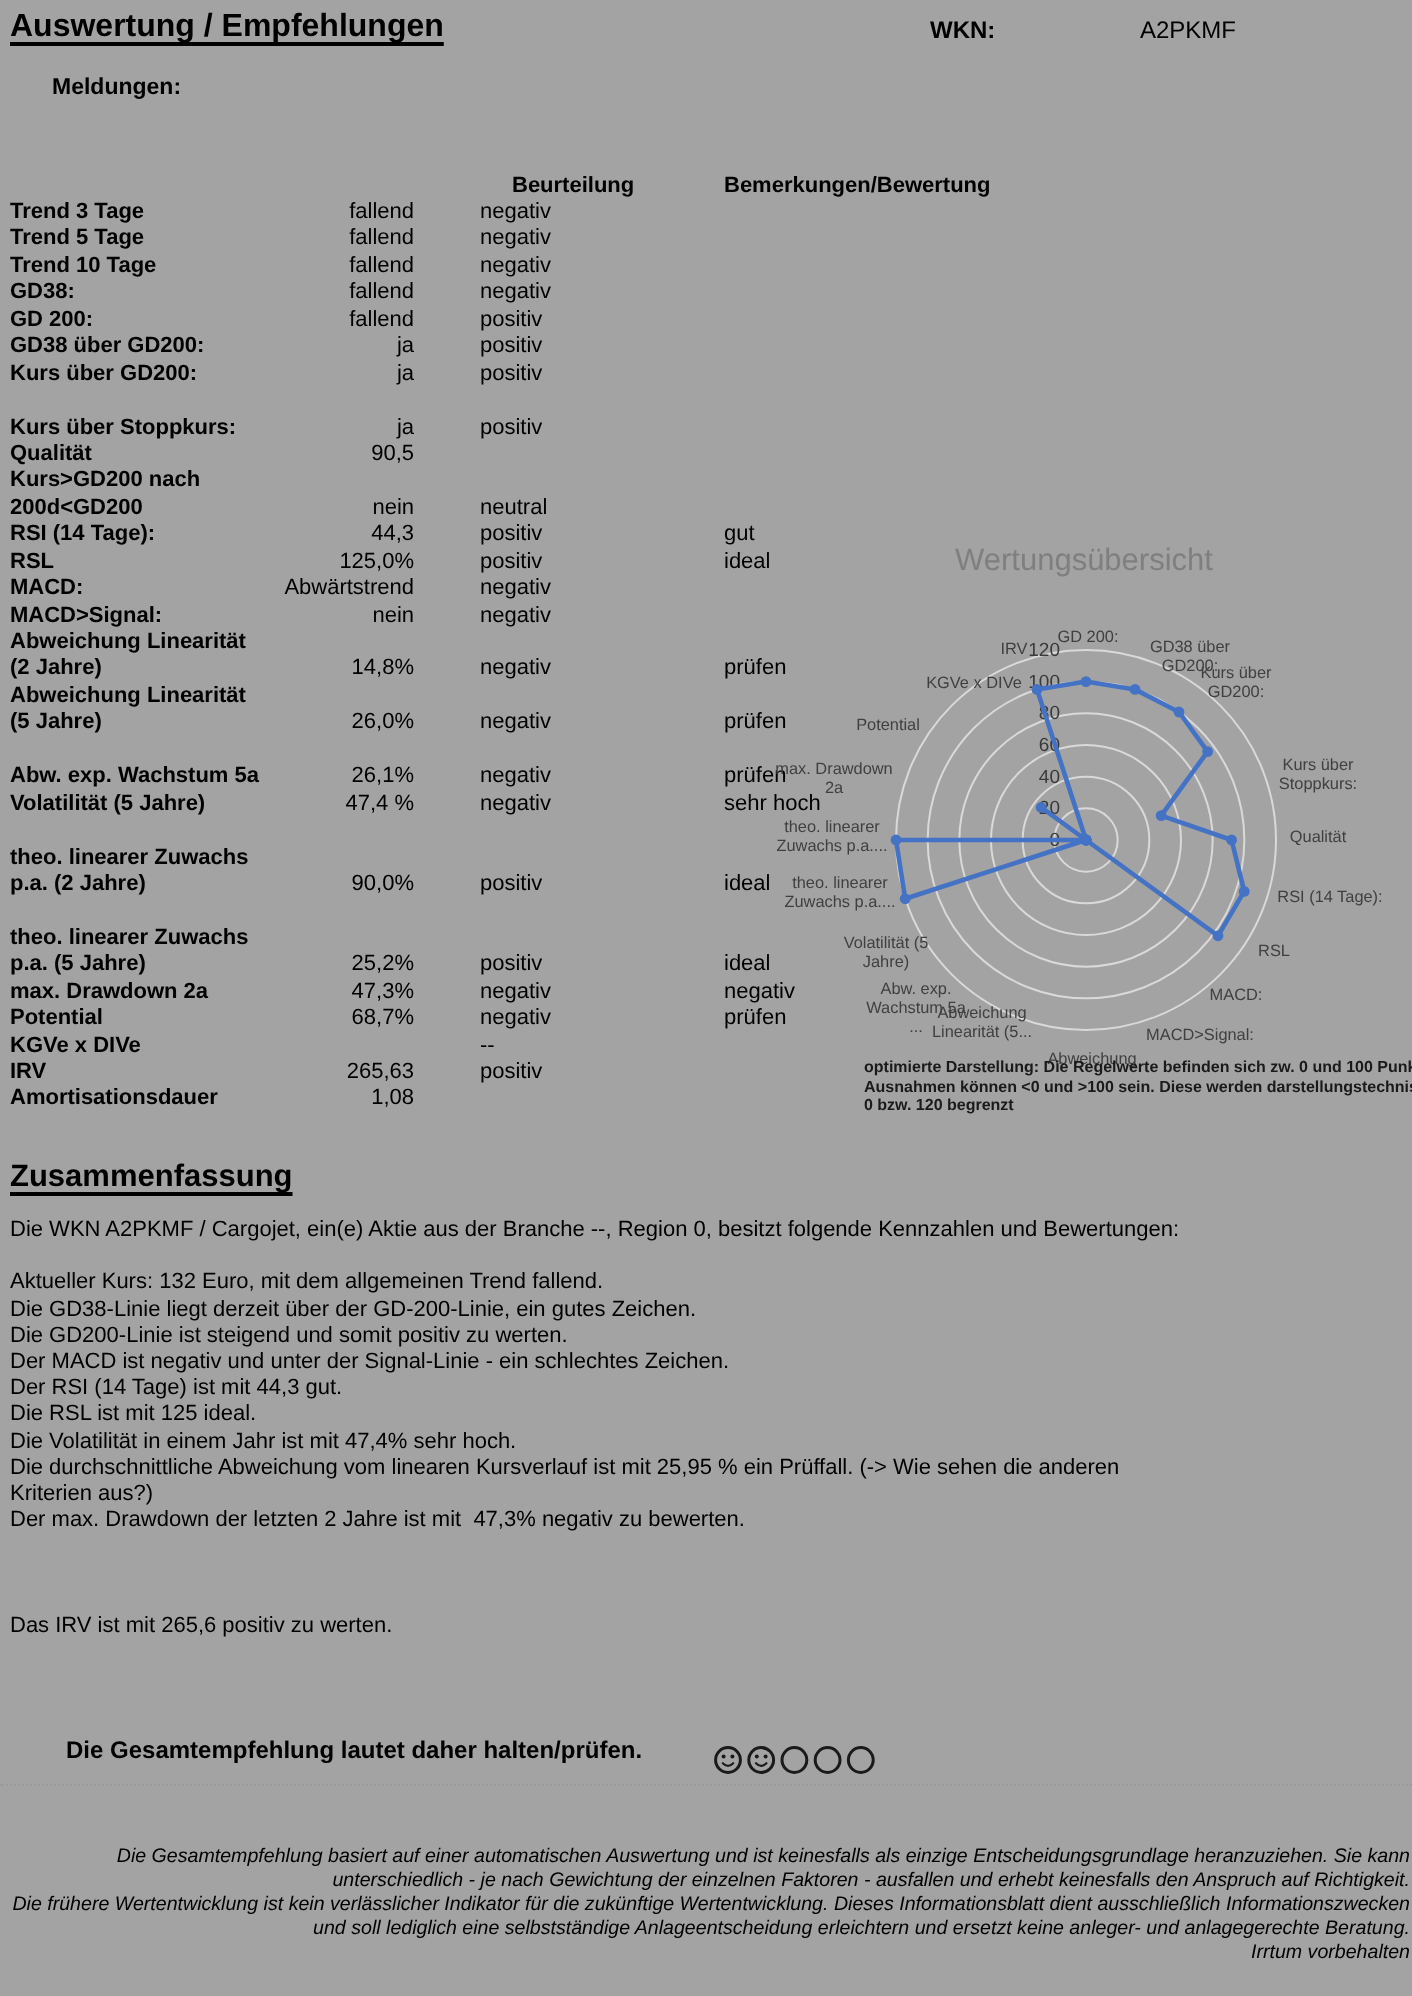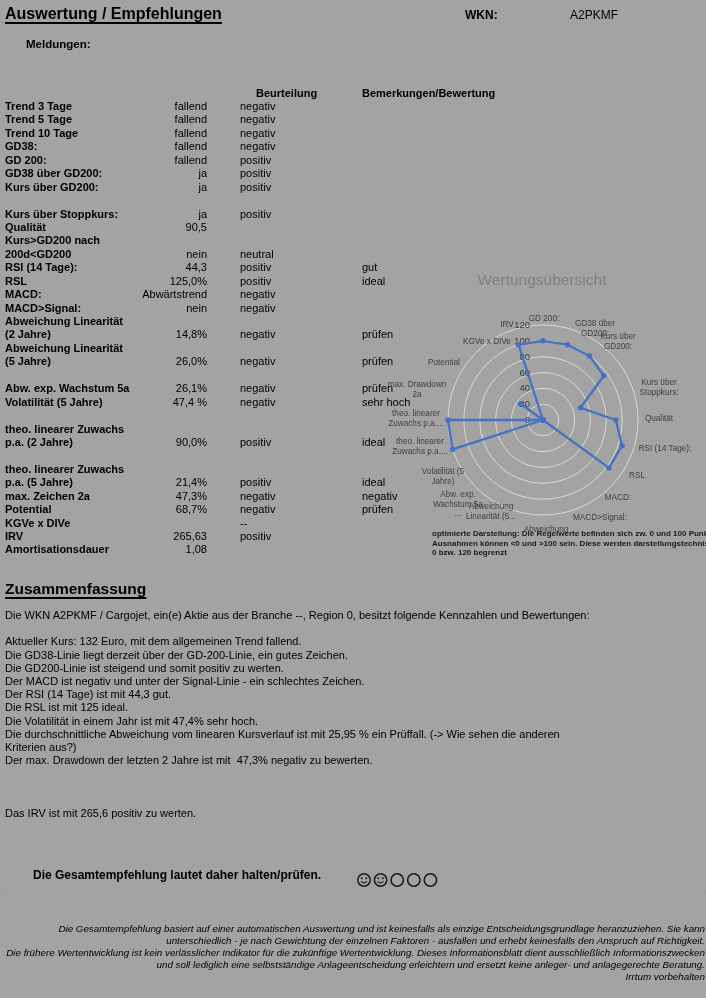--- a/index.html
+++ b/index.html
@@ -203,28 +203,28 @@
         <span class="t-bemerkung">ideal</span>
       </div>
       <div class="t-row"></div>
       <div class="t-row">
         <span class="t-value"></span>
         <span class="t-label">theo. linearer Zuwachs</span>
         <span class="t-beurteilung"></span>
         <span class="t-bemerkung"></span>
       </div>
       <div class="t-row">
-        <span class="t-value">21,4%</span>
+        <span class="t-value">25,2%</span>
         <span class="t-label">p.a. (5 Jahre)</span>
         <span class="t-beurteilung">positiv</span>
         <span class="t-bemerkung">ideal</span>
       </div>
       <div class="t-row">
         <span class="t-value">47,3%</span>
-        <span class="t-label">max. Zeichen 2a</span>
+        <span class="t-label">max. Drawdown 2a</span>
         <span class="t-beurteilung">negativ</span>
         <span class="t-bemerkung">negativ</span>
       </div>
       <div class="t-row">
         <span class="t-value">68,7%</span>
         <span class="t-label">Potential</span>
         <span class="t-beurteilung">negativ</span>
         <span class="t-bemerkung">prüfen</span>
       </div>
       <div class="t-row">

